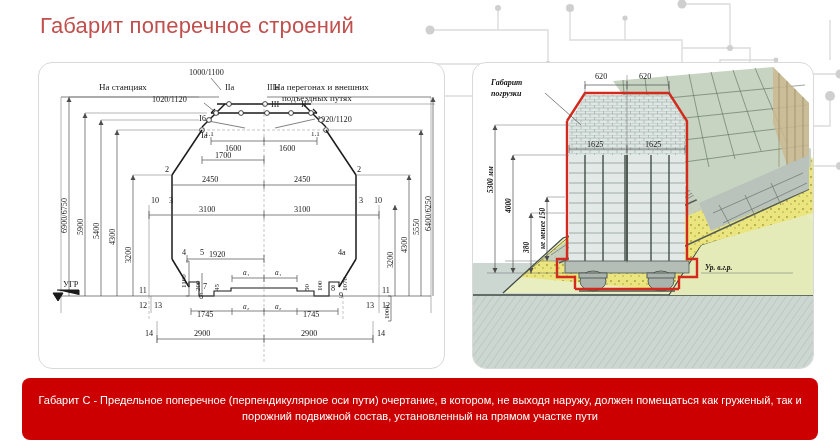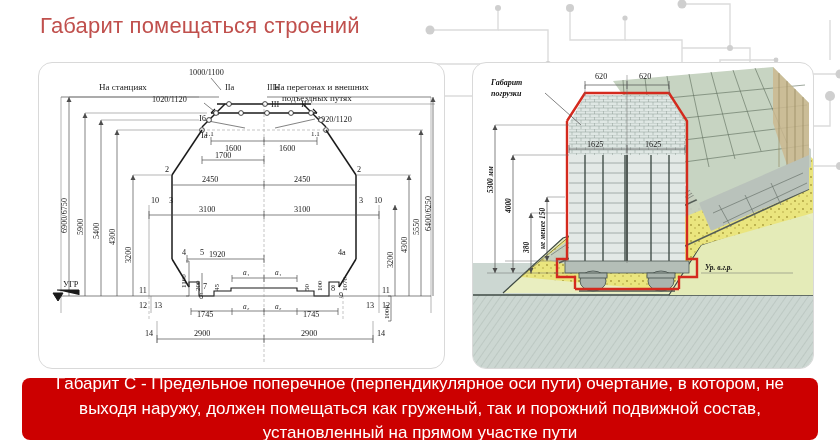--- a/index.html
+++ b/index.html
@@ -30,21 +30,21 @@
   }
   #card-left{left:38px;top:62px;width:405px;height:305px;}
   #card-right{left:472px;top:62px;width:340px;height:305px;}
 
   
   .caption{
     position:absolute;left:22px;top:378px;width:796px;height:62px;
     background:#cc0000;border-radius:8px;color:#fff;
     display:flex;align-items:center;justify-content:center;
     text-align:center;padding:4px 14px;box-sizing:border-box;
-    font-size:17px;line-height:1.45;
+    font-size:11px;line-height:1.45;
   }
 
   
   .dim{font-family:"Liberation Serif", serif;font-size:8.2px;fill:#1a1a1a;}
   .dim-s{font-family:"Liberation Serif", serif;font-size:7px;fill:#1a1a1a;}
   .dim-i{font-family:"Liberation Serif", serif;font-size:7.4px;fill:#1a1a1a;font-style:italic;}
   .hdr{font-family:"Liberation Serif", serif;font-size:9px;fill:#1a1a1a;}
   .rm{font-family:"Liberation Serif", serif;font-size:8.4px;fill:#1a1a1a;}
   .lbl-it{font-family:"Liberation Serif", serif;font-size:8px;fill:#111;font-style:italic;font-weight:bold;}
   .lbl-it2{font-family:"Liberation Serif", serif;font-size:7.4px;fill:#111;font-style:italic;font-weight:bold;}
@@ -89,21 +89,21 @@
       <circle cx="140" cy="96" r="3.4"></circle>
       <circle cx="300" cy="126" r="6"></circle>
       <circle cx="410" cy="96" r="5"></circle>
       <circle cx="356" cy="60" r="2.4"></circle>
       <circle cx="240" cy="162" r="2.6"></circle>
       <circle cx="128" cy="64" r="3"></circle>
       <circle cx="420" cy="166" r="4"></circle>
     </g>
   </svg>
 
-  <div class="title">Габарит помещаться строений</div>
+  <div class="title">Габарит поперечное строений</div>
 
   <div class="card" id="card-left">
     <svg width="405" height="305" viewBox="0 0 405 305">
 
       <text class="hdr" x="60" y="27">На станциях</text>
       <text class="hdr" x="235" y="27">На перегонах и внешних</text>
       <text class="hdr" x="243" y="38">подъездных путях</text>
 
       <path class="ln" d="M22 34 H180"></path>
       <path class="ln" d="M228 34 H392"></path>

